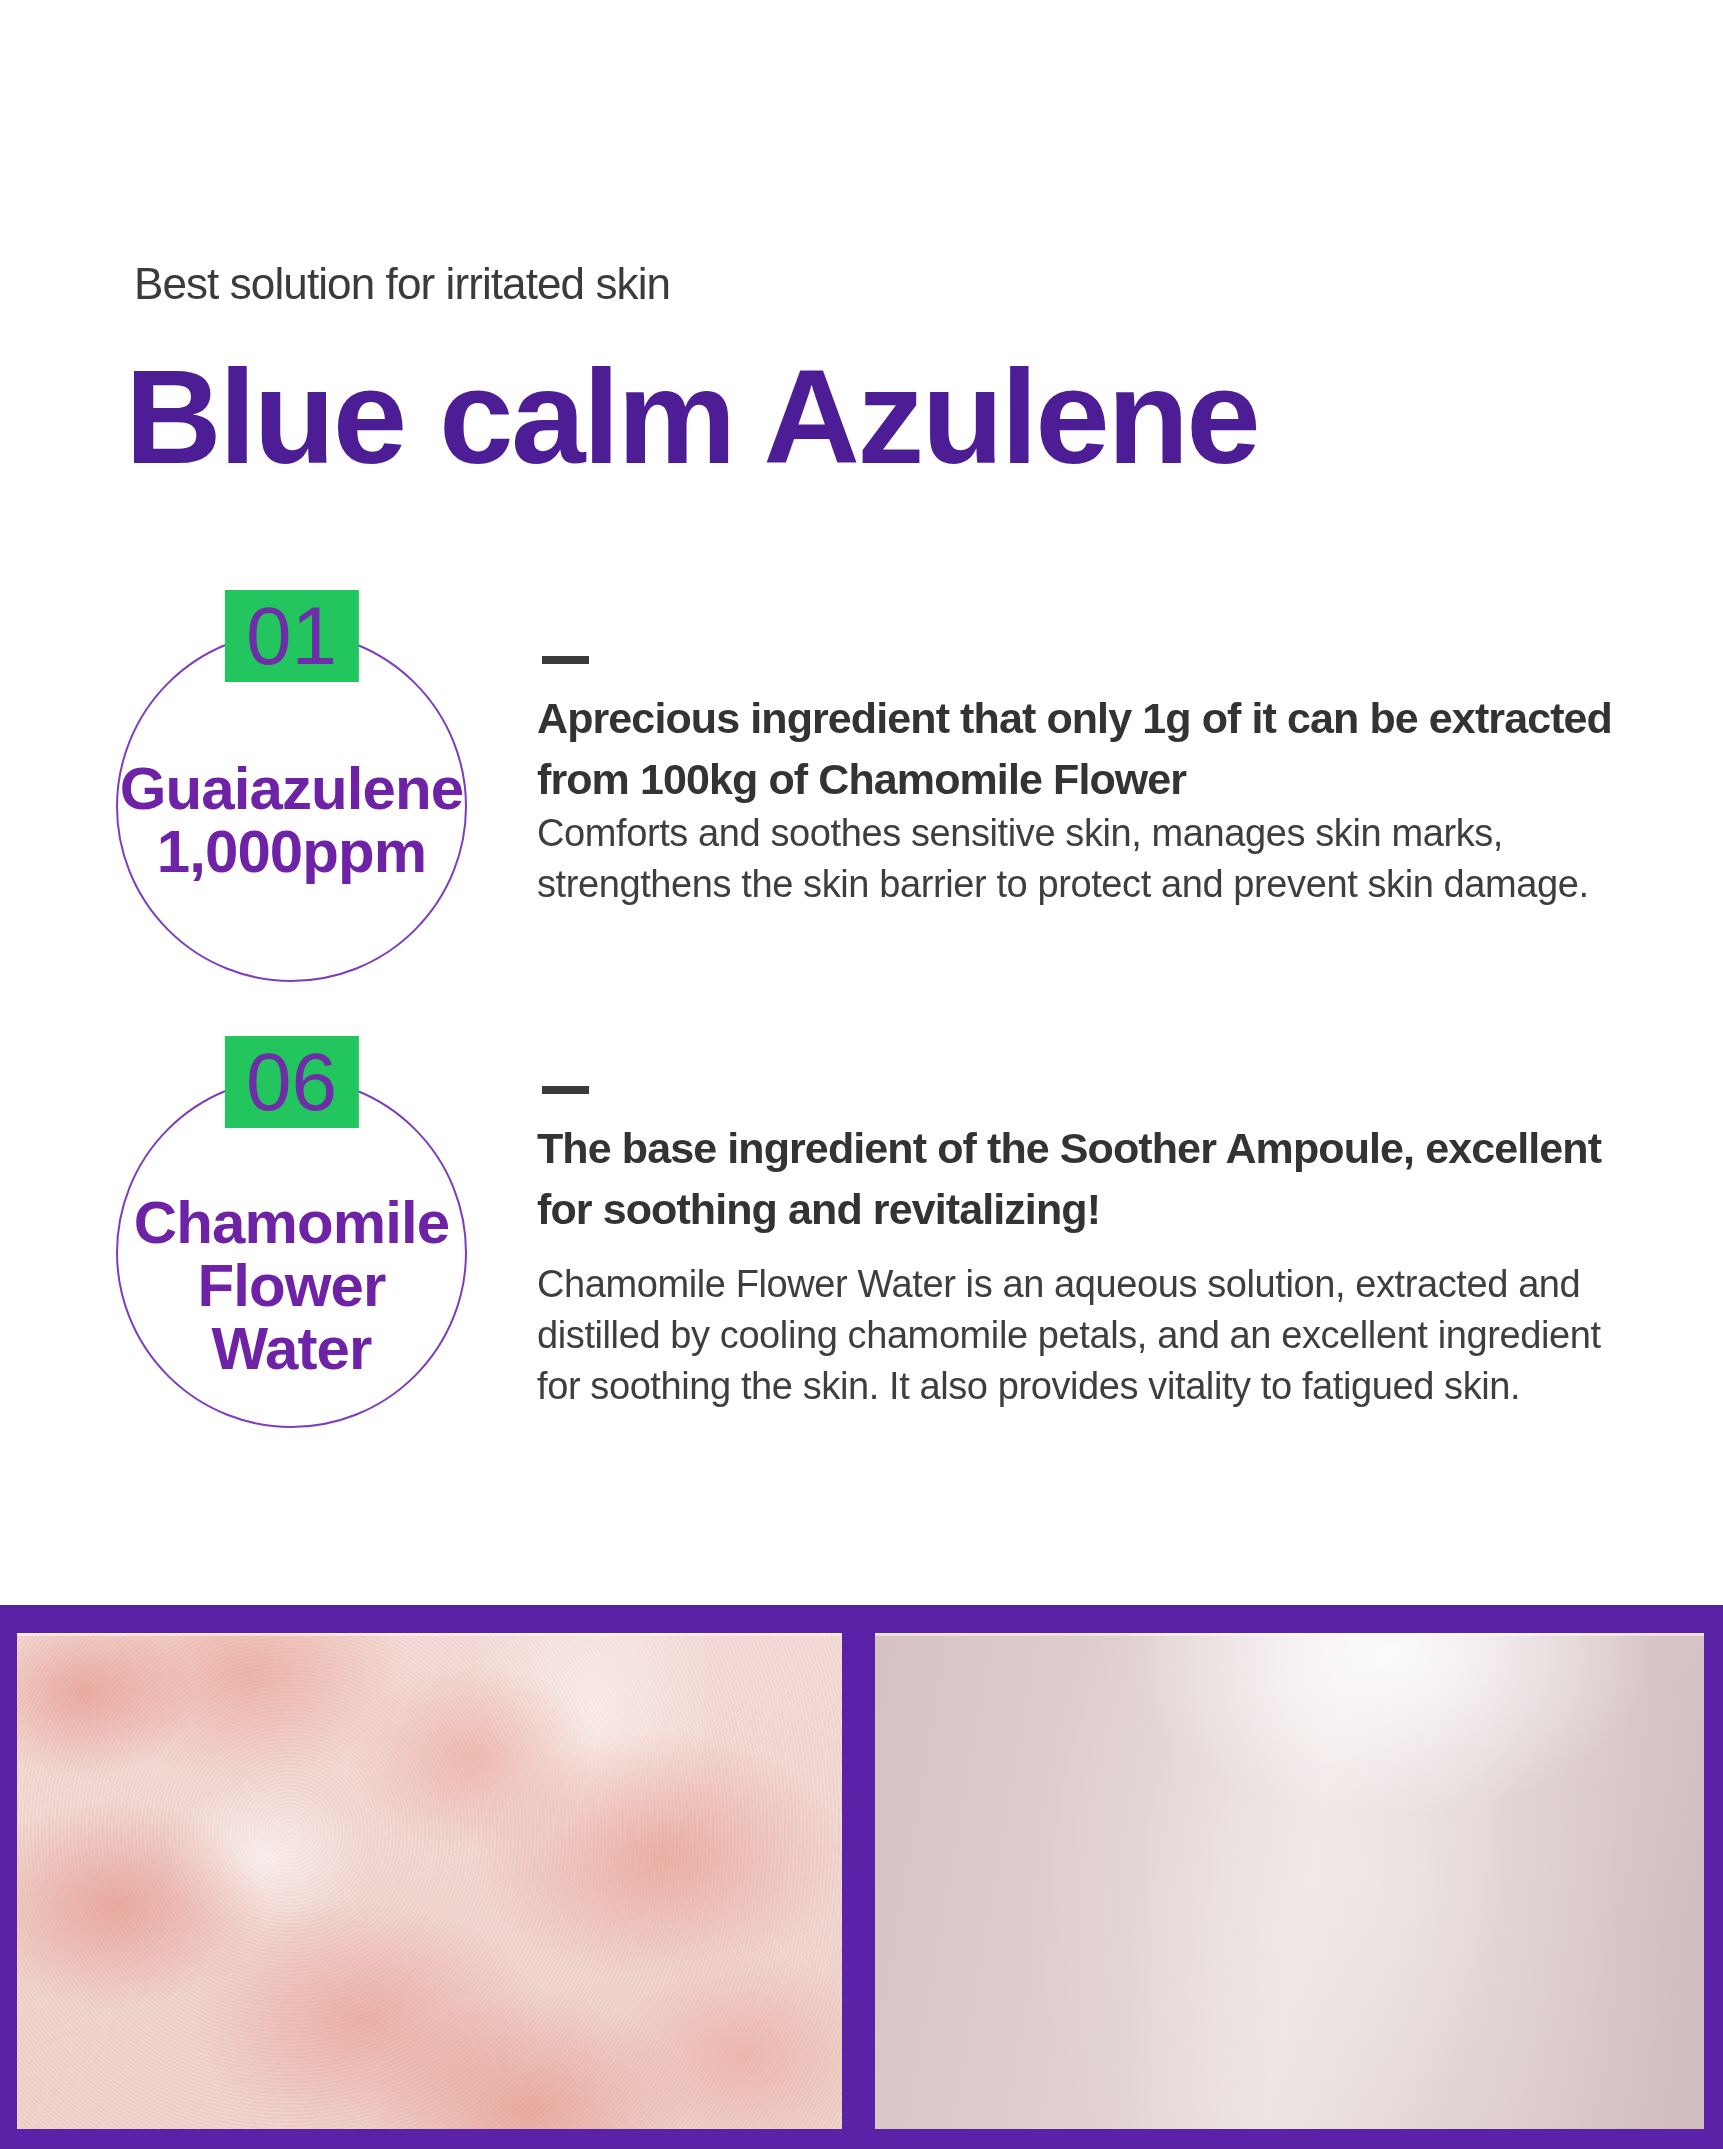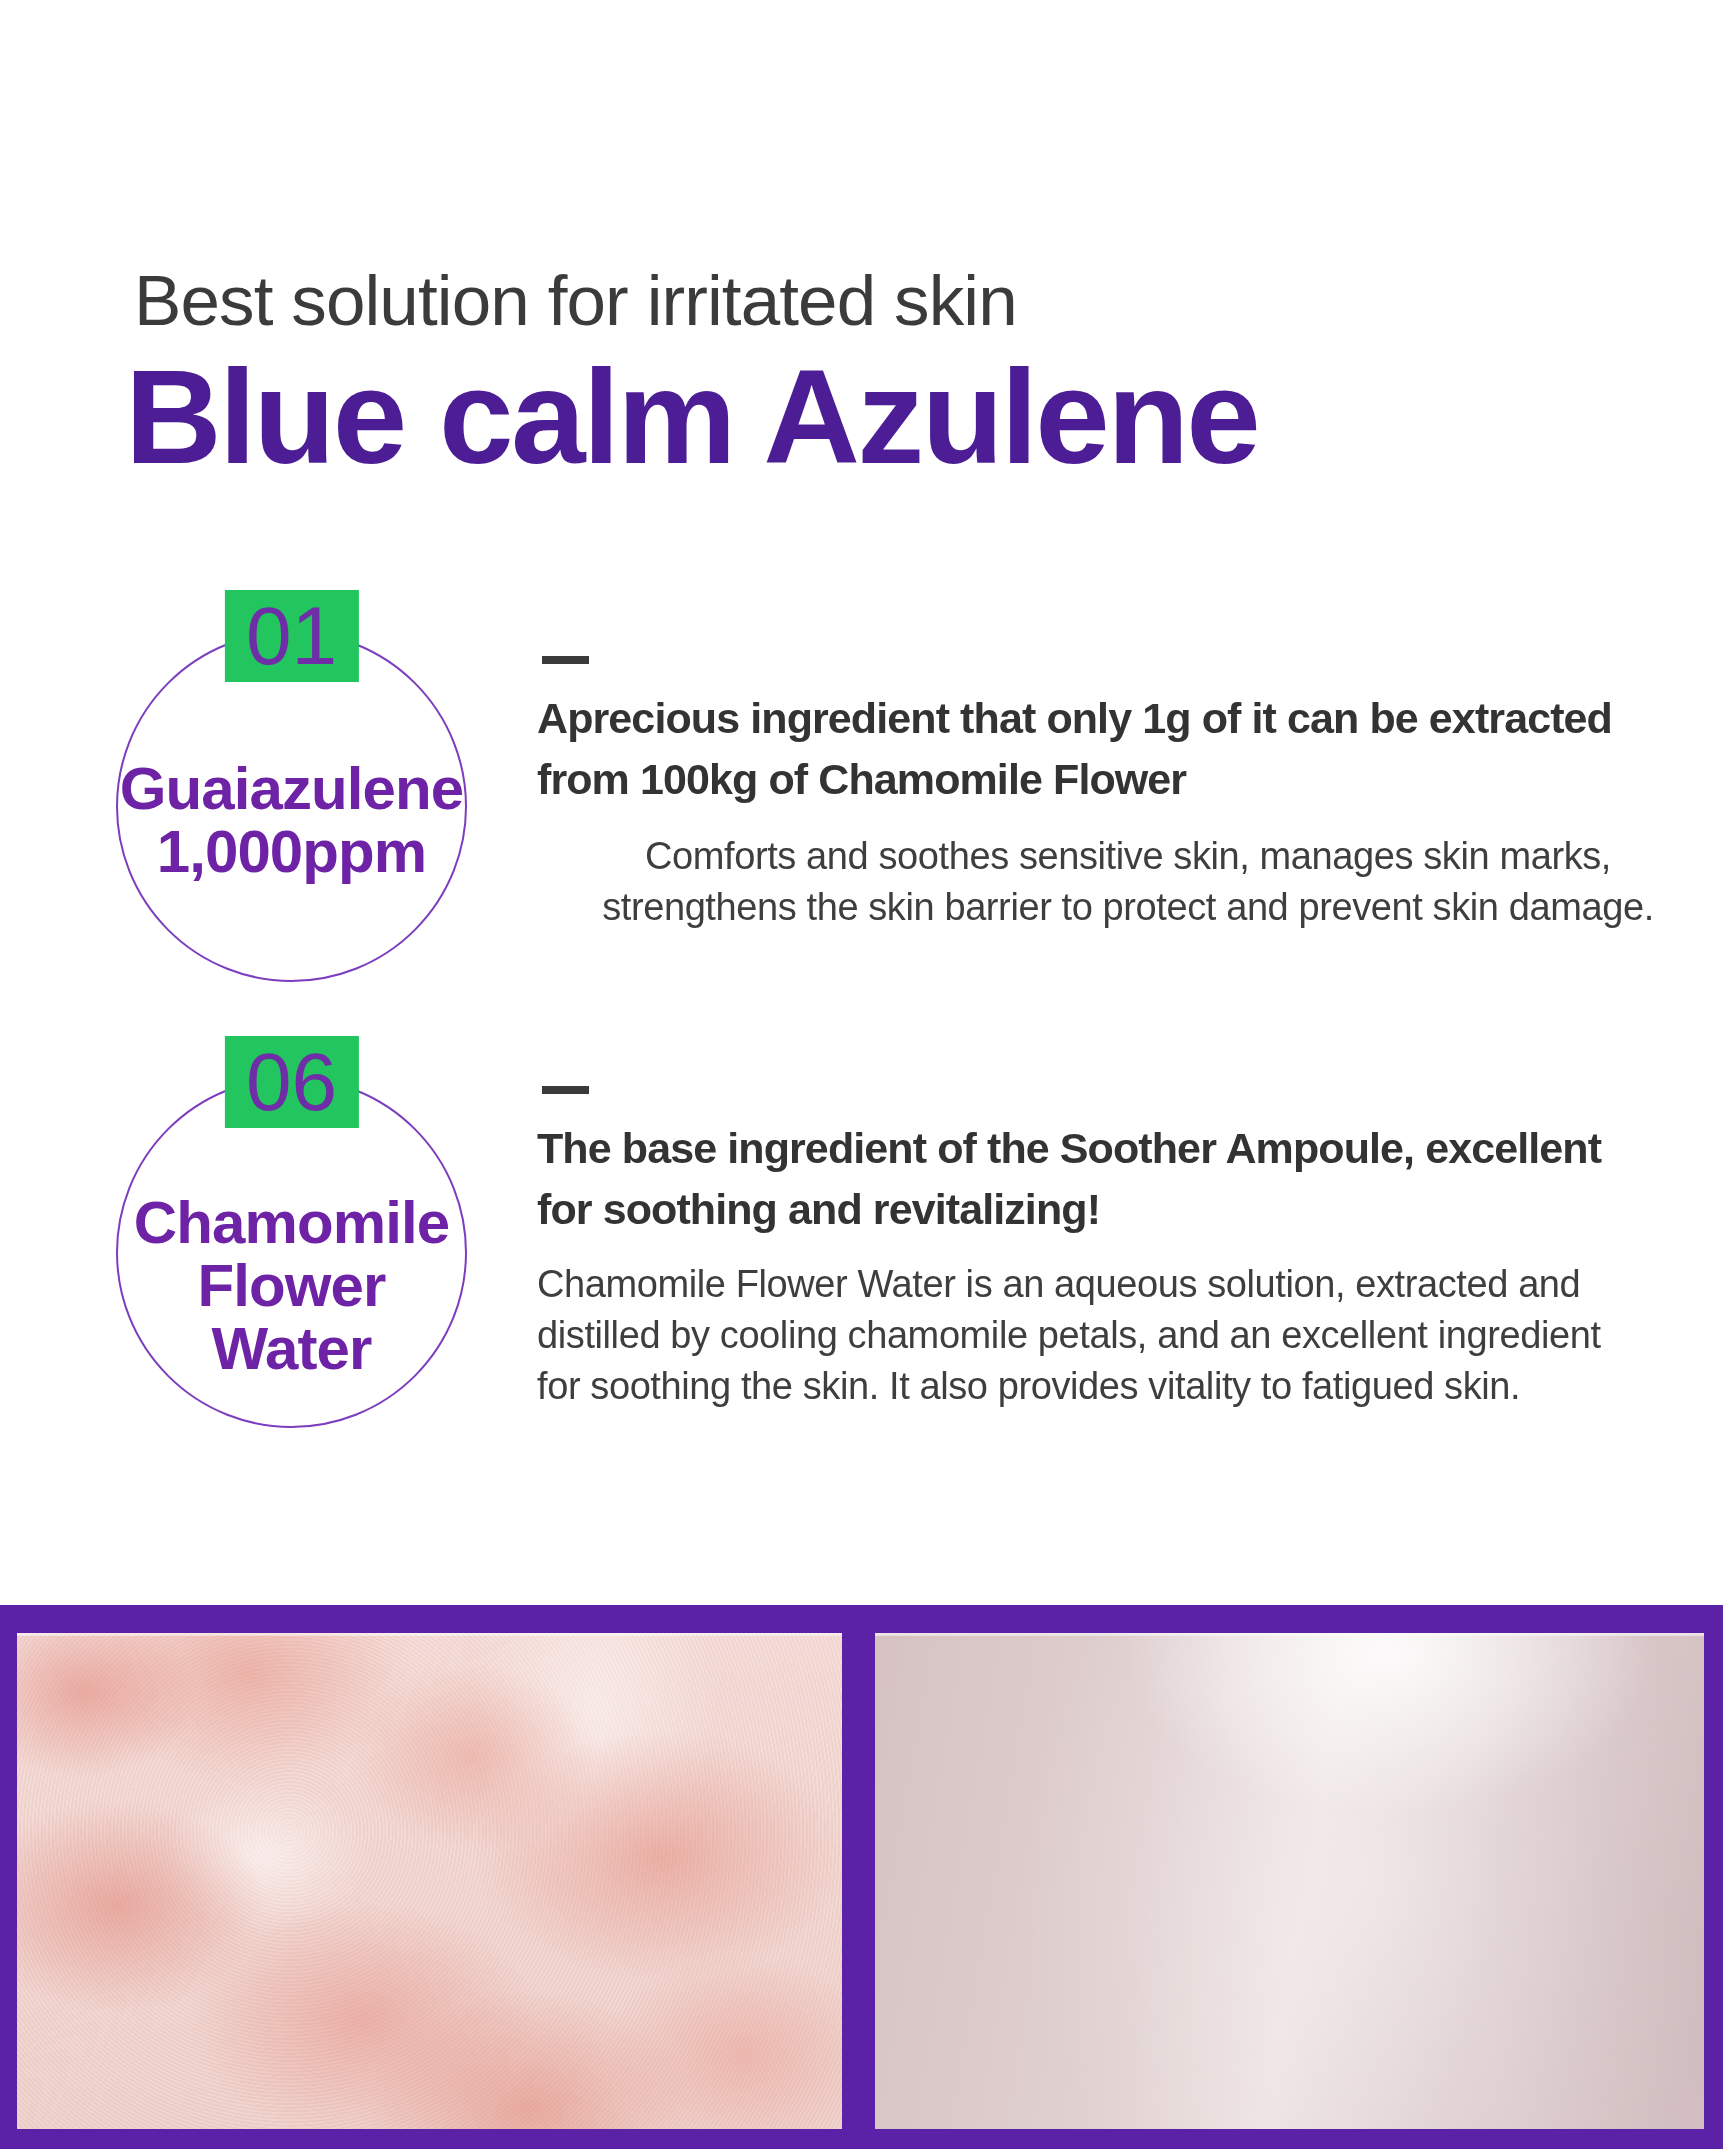--- a/index.html
+++ b/index.html
@@ -8,21 +8,21 @@
     width:1723px;height:2149px;
     background:#ffffff;
     overflow:hidden;
     font-family:"Liberation Sans", sans-serif;
   }
   .abs{position:absolute;}
 
   
   .subtitle{
     left:134px;top:258px;
-    font-size:71px;line-height:1.2;
+    font-size:44px;line-height:1.2;
     letter-spacing:-0.9px;
     color:#3b3b3b;
     white-space:nowrap;
   }
   .title{
     left:125px;top:343px;
     font-size:134px;line-height:1.1;
     font-weight:bold;
     letter-spacing:-2.7px;
     color:#4c1d95;
@@ -83,21 +83,21 @@
   .heading-1{top:688px;}
   .heading-2{top:1118px;}
 
   .block-body{
     left:537px;width:1182px;
     font-size:38px;line-height:51px;
     letter-spacing:-0.4px;
     color:#3e3e3e;
     white-space:pre-line;
   }
-  .body-1{top:831px;text-align:center;}
+  .body-1{top:808px;}
   .body-2{top:1259px;}
 
   
   .band{
     left:0;top:1605px;
     width:1723px;height:545px;
     background:#5b21a7;
   }
   .photo{
     position:absolute;

